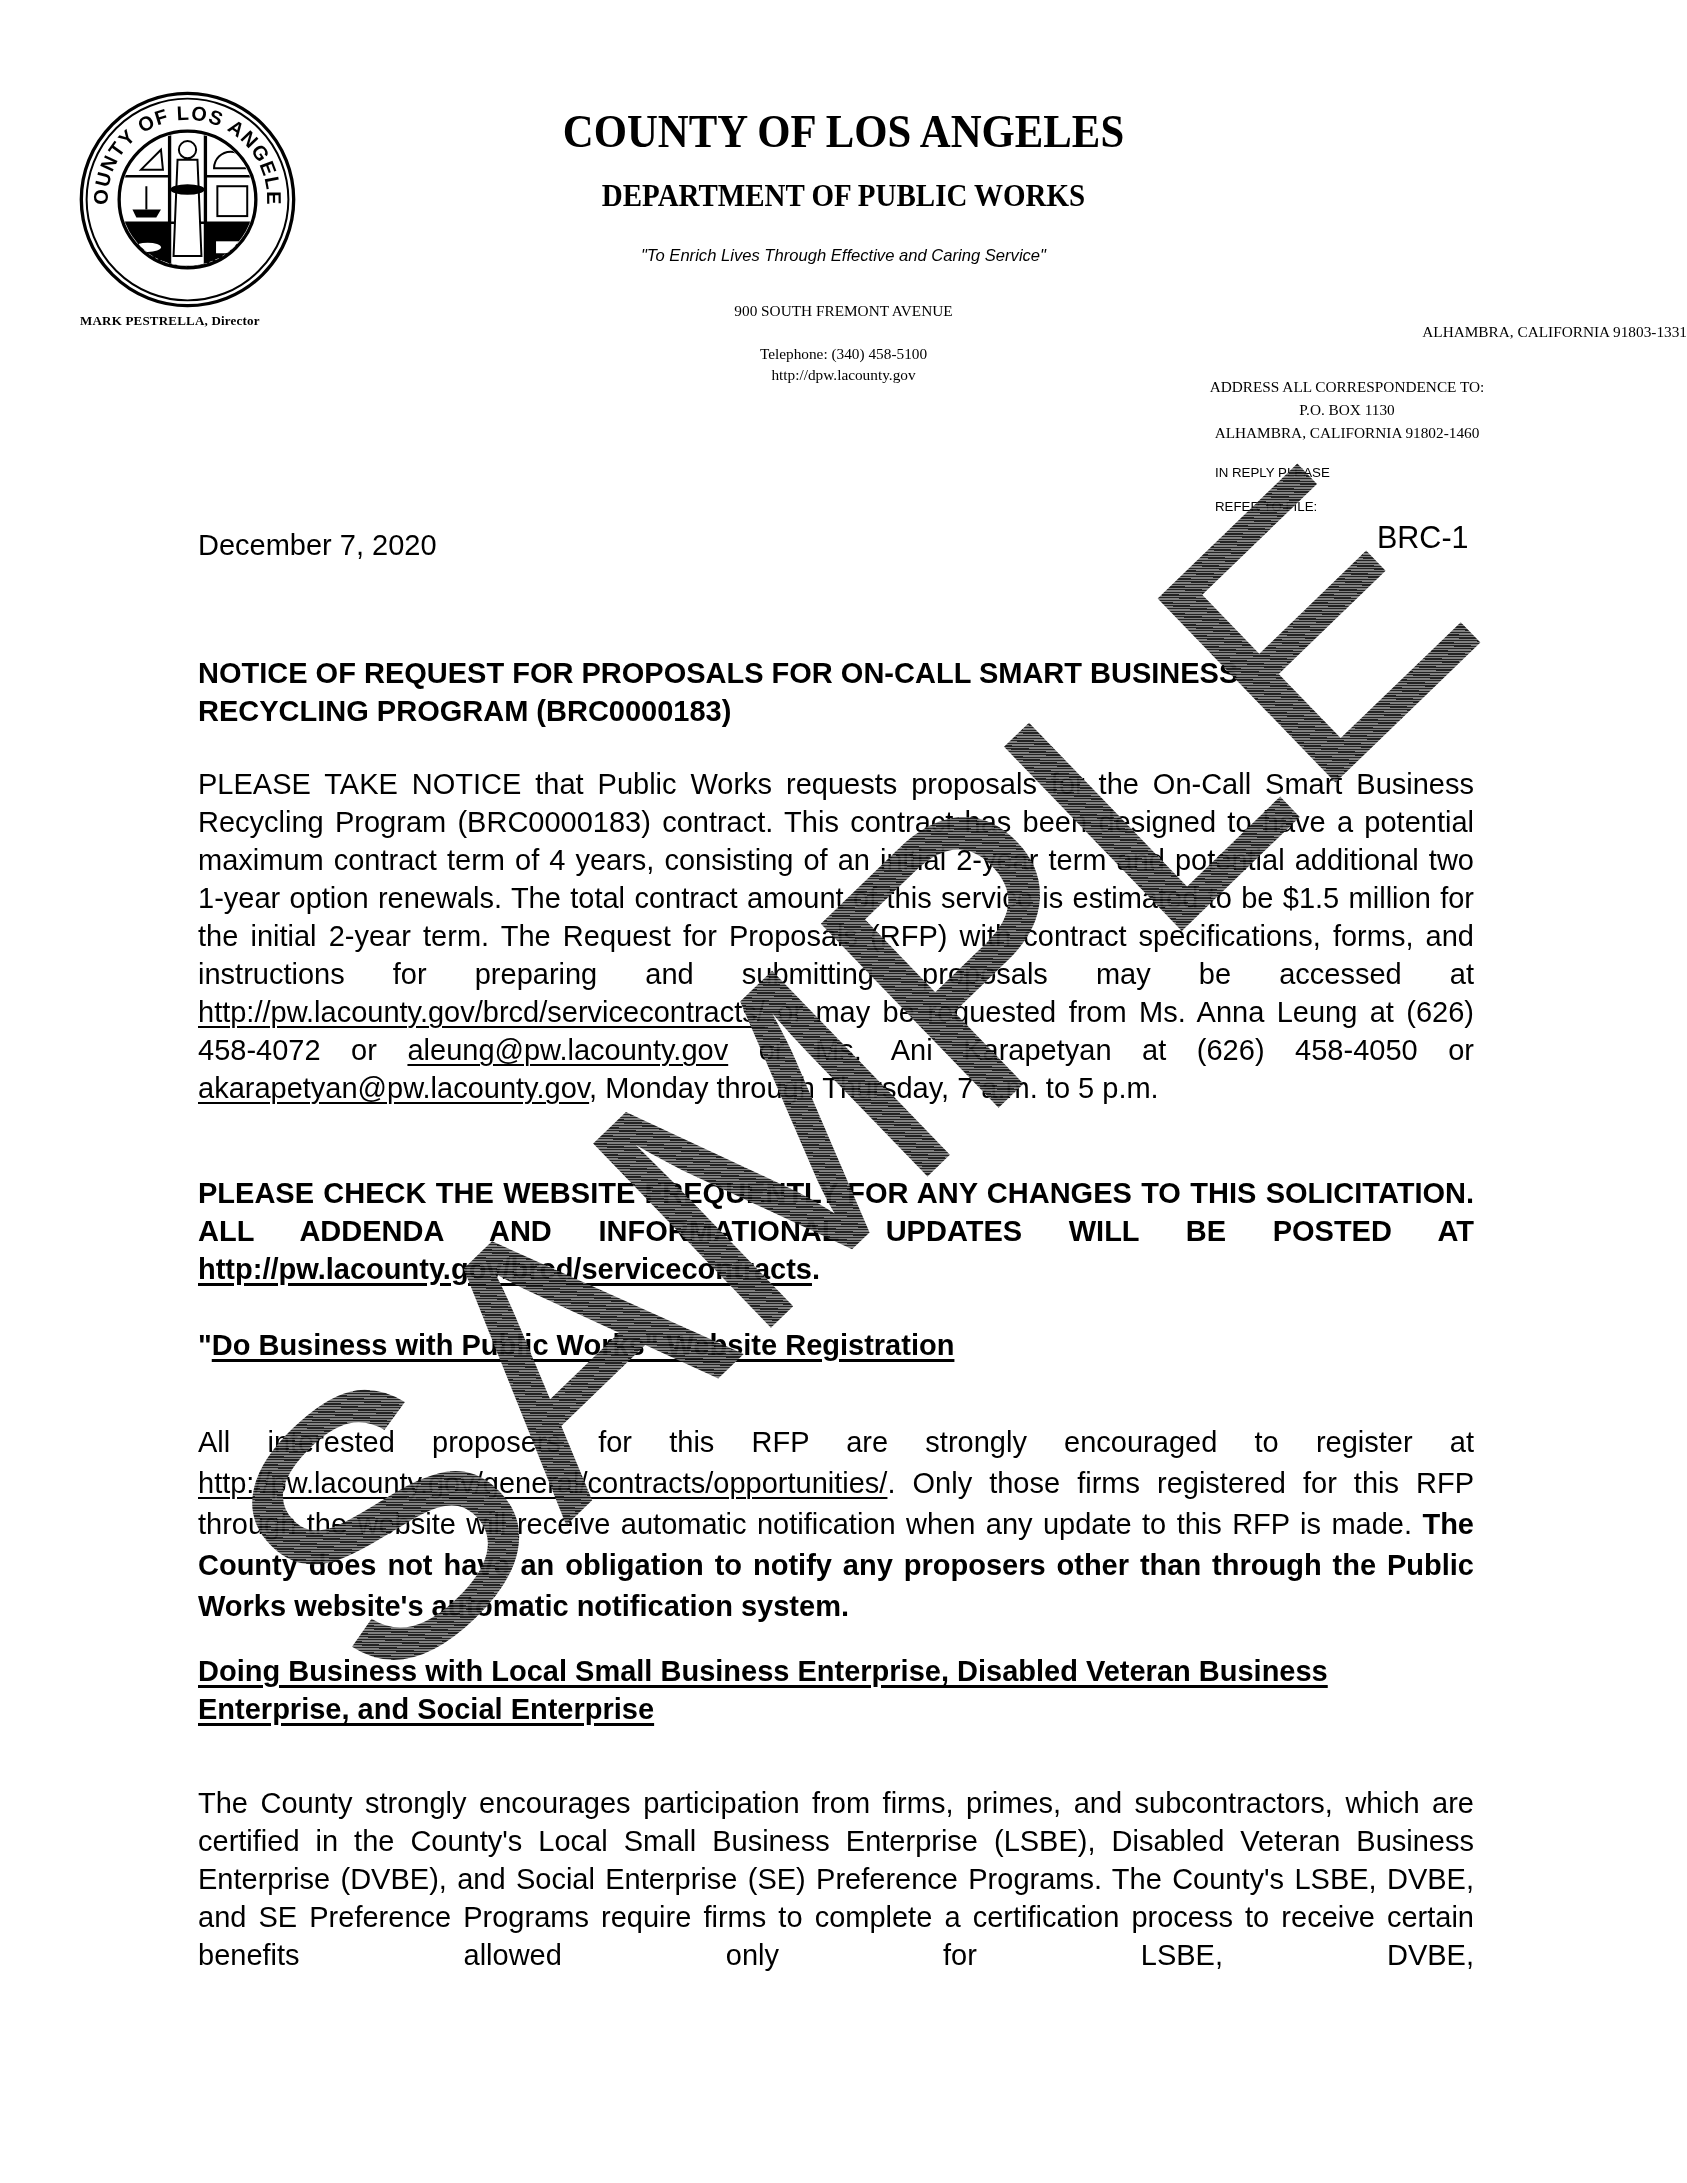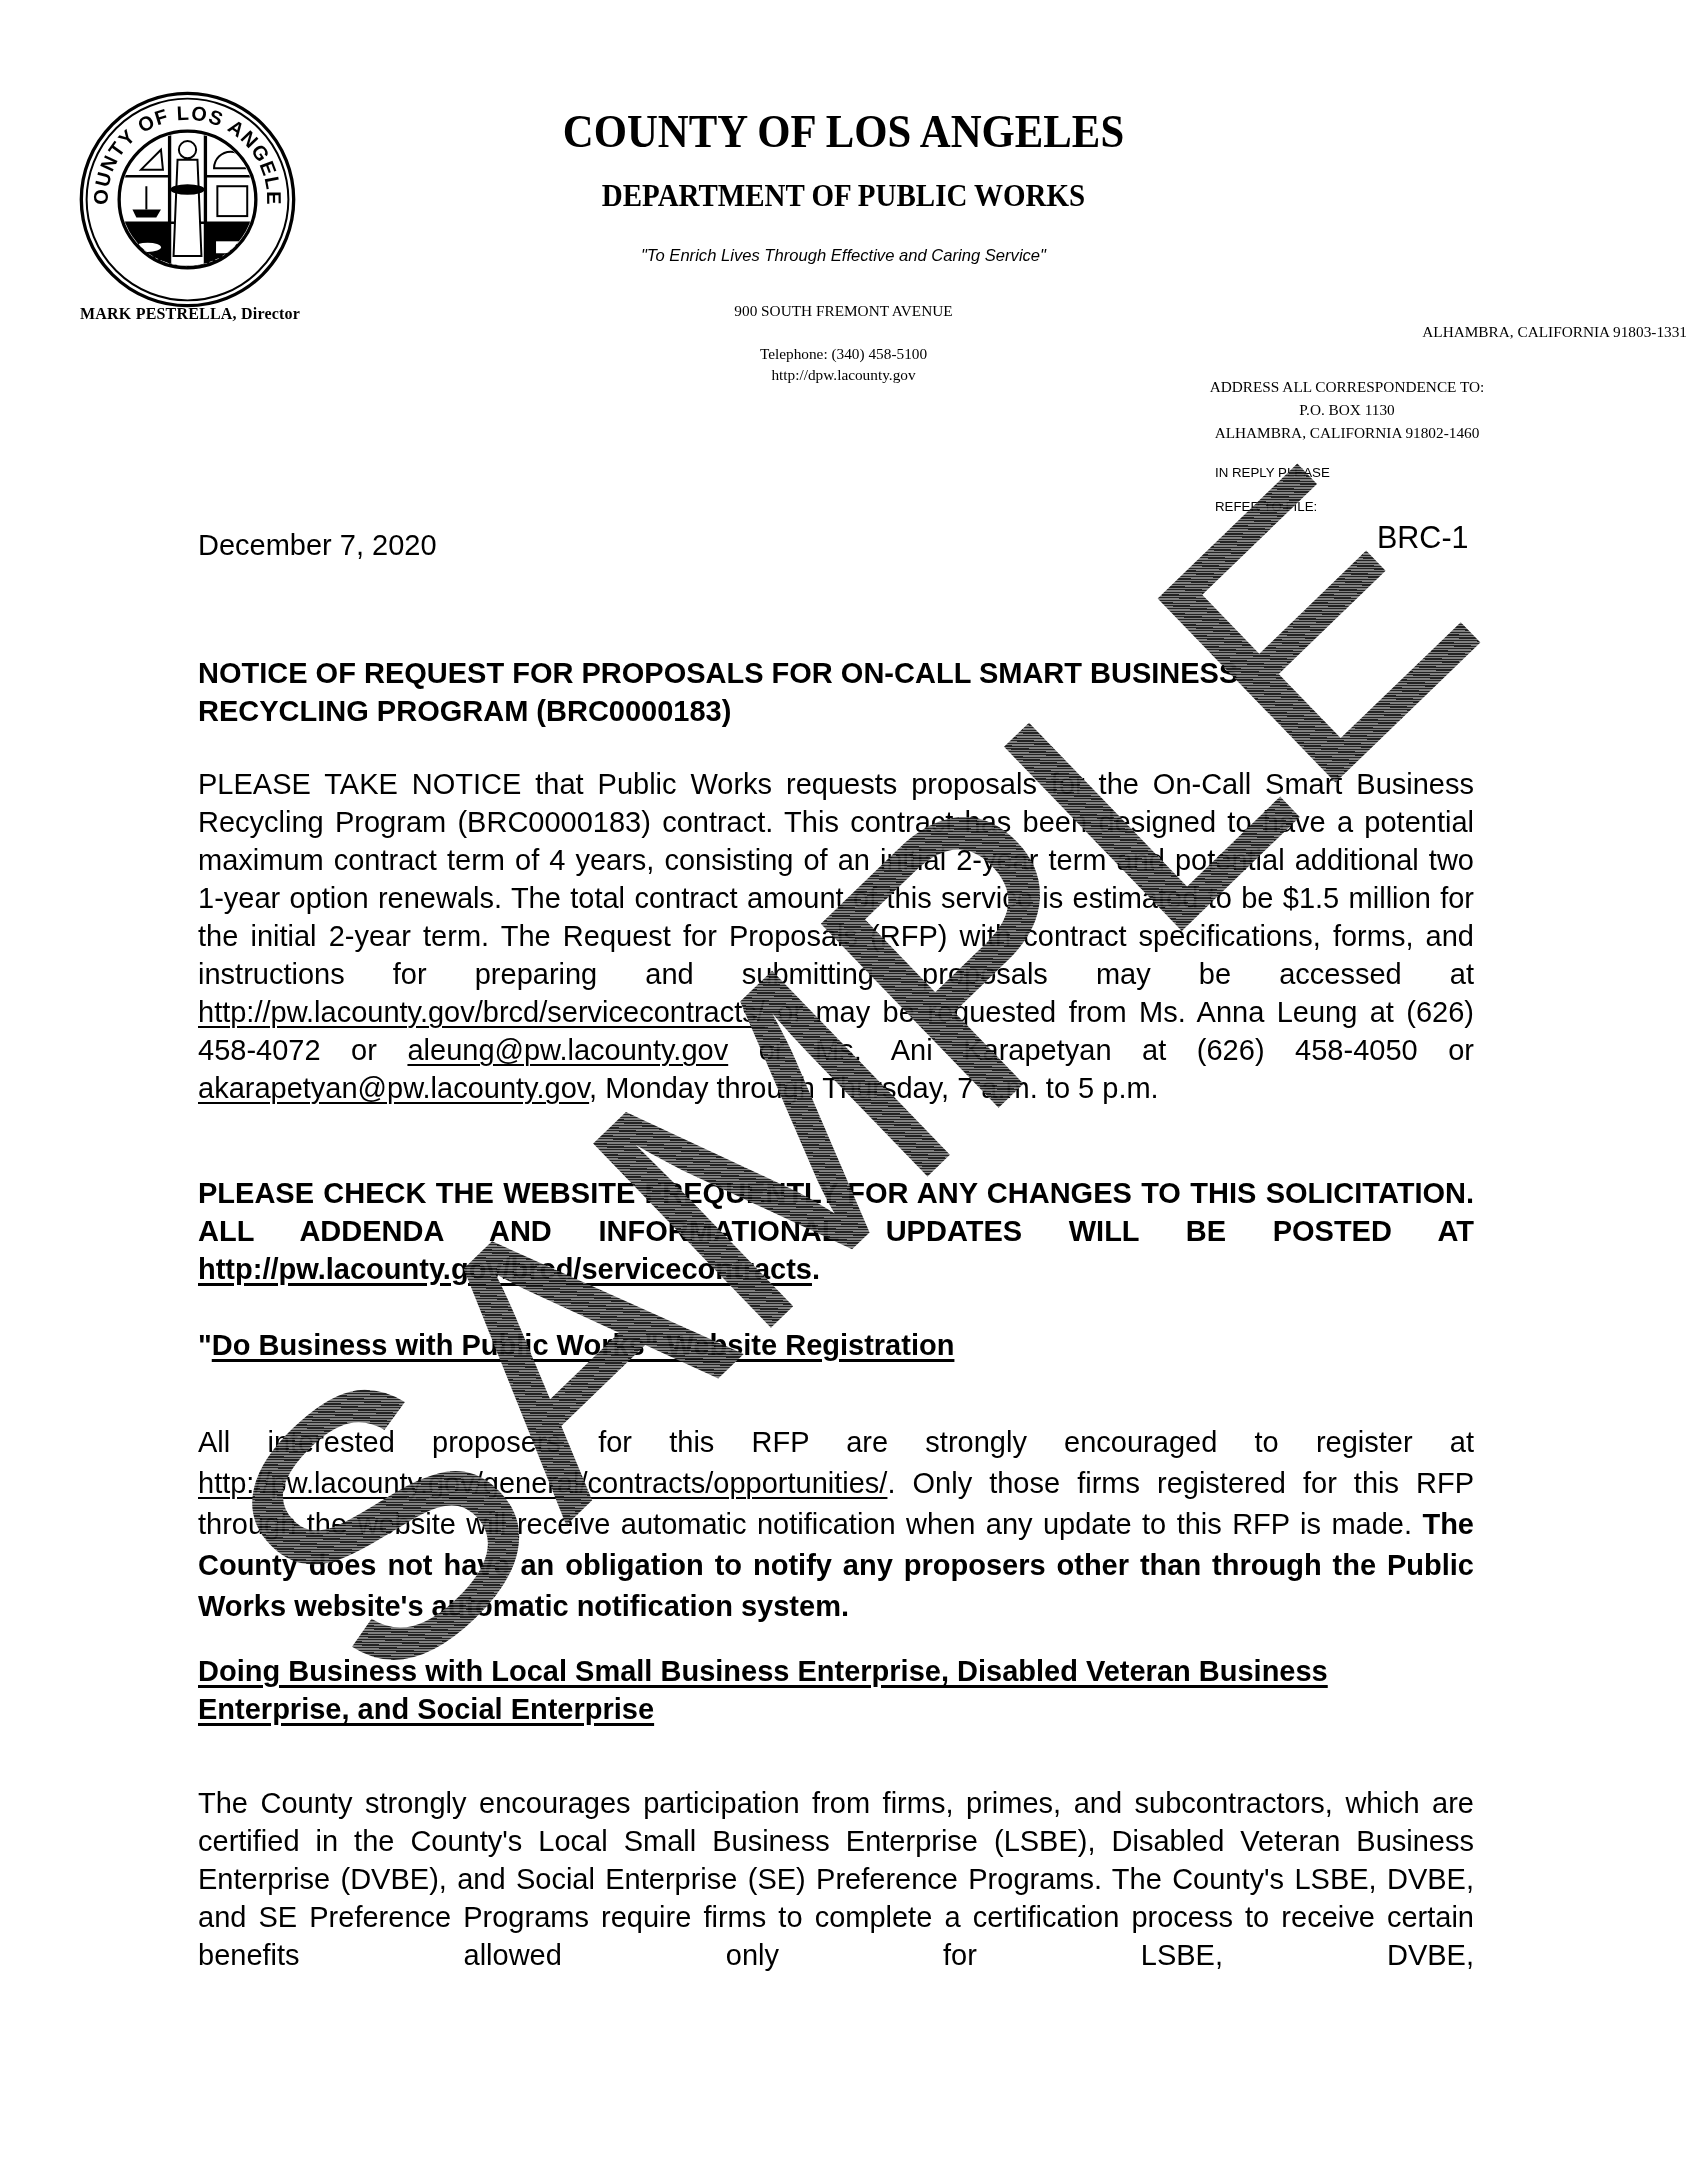--- a/index.html
+++ b/index.html
@@ -4,21 +4,21 @@
 <style>
   html, body { margin: 0; padding: 0; background: #ffffff; }
   body { width: 1687px; height: 2183px; position: relative; overflow: hidden; color: #000; }
   .abs { position: absolute; }
   .serif { font-family: "Liberation Serif", "DejaVu Serif", serif; }
   .sans { font-family: "Liberation Sans", "DejaVu Sans", sans-serif; }
 
   
   #seal { left: 78px; top: 90px; width: 219px; height: 219px; }
 
-  #director { left: 80px; top: 305px; font-size: 16px; font-weight: bold; letter-spacing: 0.2px; }
+  #director { left: 80px; top: 313px; font-size: 13px; font-weight: bold; letter-spacing: 0.2px; }
 
   #county-title { left: 0; width: 1687px; top: 105px; text-align: center; font-size: 46px; font-weight: bold; transform: scaleX(0.93); }
   #dept-title { left: 0; width: 1687px; top: 179px; text-align: center; font-size: 30.5px; font-weight: bold; transform: scaleX(0.95); }
   #motto { left: 0; width: 1687px; top: 246px; text-align: center; font-size: 16.6px; font-style: italic; }
   .addr-line { left: 0; width: 1687px; text-align: center; font-size: 15.3px; }
   #addr-1 { top: 302px; }
   #addr-2 { top: 323px; text-align: right; }
   #addr-3 { top: 345px; }
   #addr-4 { top: 366px; text-align: center; }
 

